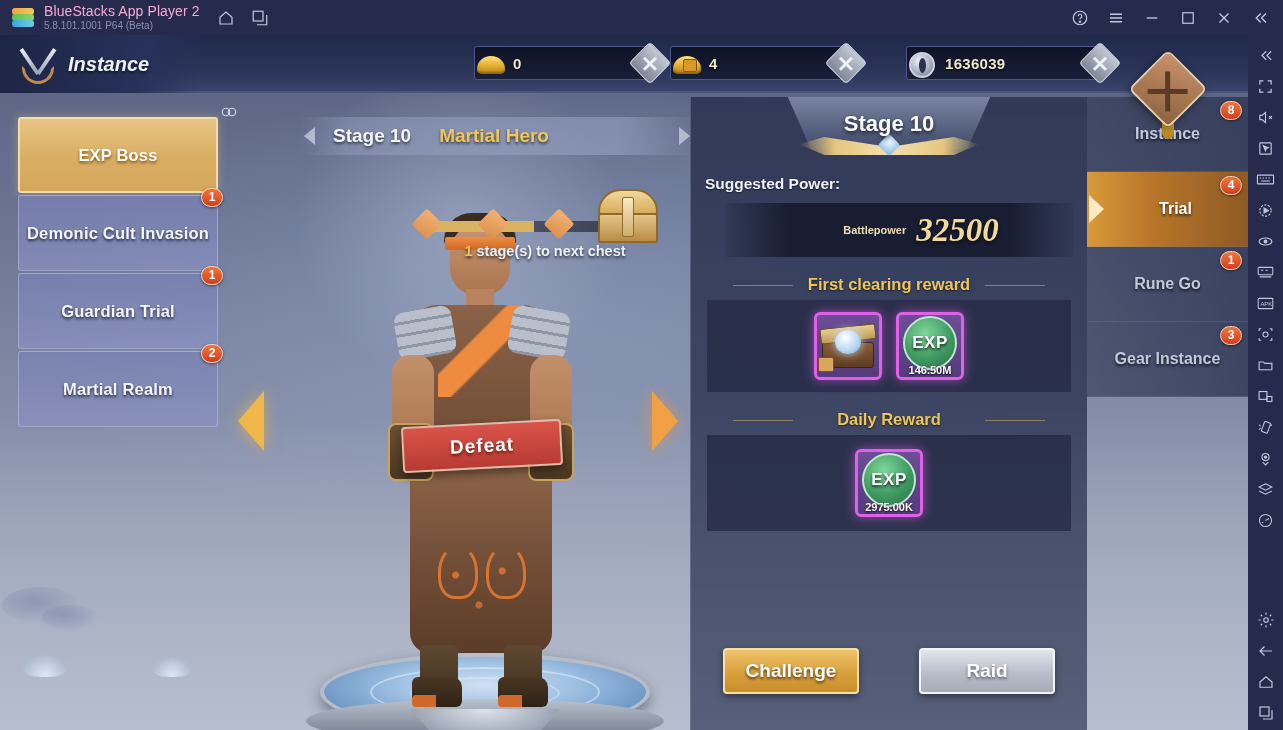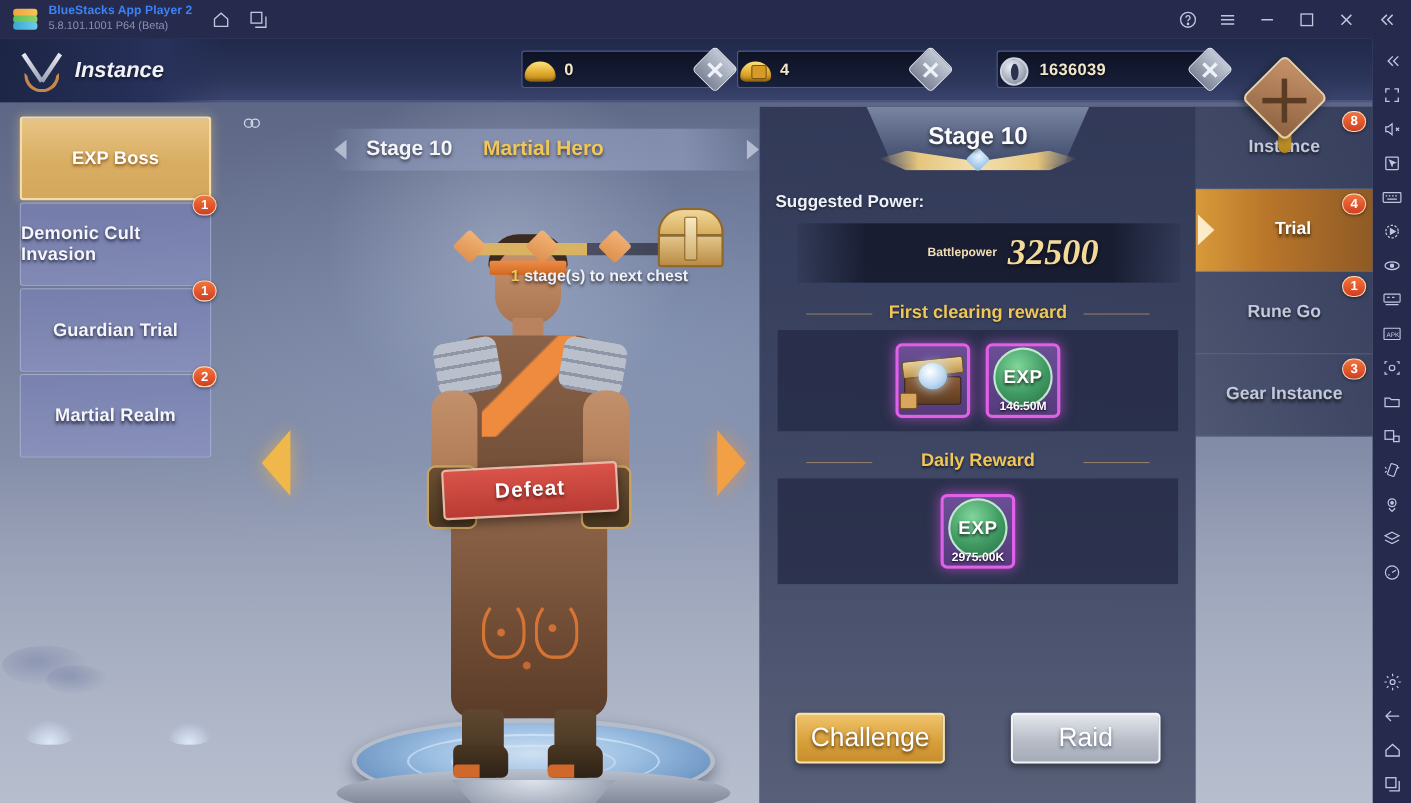--- a/index.html
+++ b/index.html
@@ -20,21 +20,21 @@
   }
   .bs-logo {
     width: 22px; height: 22px; margin-left: 12px; margin-right: 10px;
     position: relative; flex: 0 0 auto;
   }
   .bs-logo .sh { position: absolute; left: 0; width: 22px; height: 7px; border-radius: 3px; }
   .bs-logo .s1 { top: 1px;  background: linear-gradient(90deg,#f2a33c,#f4c65a); }
   .bs-logo .s2 { top: 7px;  background: linear-gradient(90deg,#5bbf5b,#8ed46a); }
   .bs-logo .s3 { top: 13px; background: linear-gradient(90deg,#3aa7d8,#6fcdea); }
   .title-text { display: flex; flex-direction: column; justify-content: center; line-height: 1.05; }
-  .title-name { color: #3b82f6; font-size: 11px; font-weight: bold; letter-spacing: .1px; }
+  .title-name { color: #f9a8d4; font-size: 14px; font-weight: normal; letter-spacing: .1px; }
   .title-ver  { color: #8a90b4; font-size: 10px; margin-top: 2px; }
   .tb-icons { display: flex; align-items: center; margin-left: 16px; gap: 14px; }
   .tb-ic { width: 20px; height: 20px; color: #c2c7e0; display: flex; align-items: center; justify-content: center; cursor: pointer; }
   .tb-ic svg { display: block; }
   .tb-right { margin-left: auto; display: flex; align-items: center; gap: 14px; padding-right: 12px; }
   .tb-right .tb-ic { width: 22px; height: 22px; }
 
   
   .game {
     position: absolute; top: 35px; left: 0; width: 1248px; height: 695px;
@@ -132,21 +132,21 @@
     border: 2px solid #e5cda6; border-radius: 6px; z-index: 45; cursor: pointer;
     box-shadow: 0 3px 8px rgba(0,0,0,.45);
   }
   .close-dia i { position: absolute; left: 25px; top: 8px; width: 5px; height: 40px;
     background: #5a3c24; transform: rotate(45deg); }
   .close-dia i + i { transform: rotate(-45deg); }
   .tassel { position: absolute; right: 74px; top: 78px; width: 12px; height: 26px;
     background: linear-gradient(180deg,#e0b23c,#b4831d); border-radius: 0 0 8px 8px; z-index: 44; }
 
   
-  .cats { position: absolute; left: 18px; top: 71px; width: 174px; z-index: 30; }
+  .cats { position: absolute; left: 18px; top: 82px; width: 200px; z-index: 30; }
   .cat {
     position: relative; height: 76px; margin-bottom: 2px; border-radius: 3px;
     display: flex; align-items: center; justify-content: center;
     border: 1px solid rgba(200,206,230,.45);
     background: linear-gradient(180deg, rgba(121,128,180,.72), rgba(139,146,196,.66));
     cursor: pointer;
   }
   .cat .lbl { color: #f4f6fb; font-size: 16.5px; font-weight: bold; letter-spacing: .2px;
     text-shadow: 0 2px 3px rgba(20,22,45,.85); }
   .cat.active {
@@ -400,21 +400,21 @@
   .chest-item .lock { position: absolute; left: -2px; bottom: 0; width: 16px; height: 15px;
     background: #d8a65c; border: 1px solid #7a5420; border-radius: 2px; }
 
   .action-row {
     position: absolute; left: 0; bottom: 36px; width: 100%;
     display: flex; justify-content: center; gap: 60px;
   }
   .btn {
     width: 136px; height: 46px; border-radius: 4px;
     display: flex; align-items: center; justify-content: center;
-    font-size: 24px; font-weight: normal; color: #fff; cursor: pointer;
+    font-size: 19px; font-weight: bold; color: #fff; cursor: pointer;
     text-shadow: 0 2px 3px rgba(60,30,5,.85);
     box-shadow: 0 3px 7px rgba(0,0,0,.4);
   }
   .btn.gold { background: linear-gradient(180deg,#f0c36a,#d9a13c 55%,#c78e2c); border: 2px solid #f7e0a8; }
   .btn.silver { background: linear-gradient(180deg,#e3e6ec,#b8bdc8 55%,#a5abb8); border: 2px solid #f2f4f8;
     color: #ffffff; text-shadow: 0 2px 3px rgba(80,85,100,.9); }
 
   
   .rnav { position: absolute; right: 0; top: 62px; width: 161px; z-index: 32; }
   .rnav-item {

